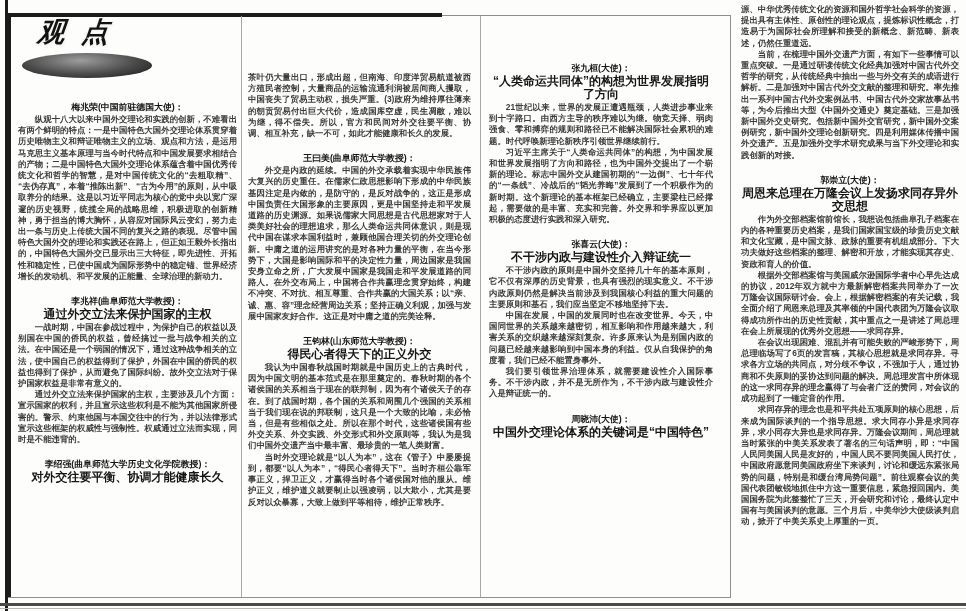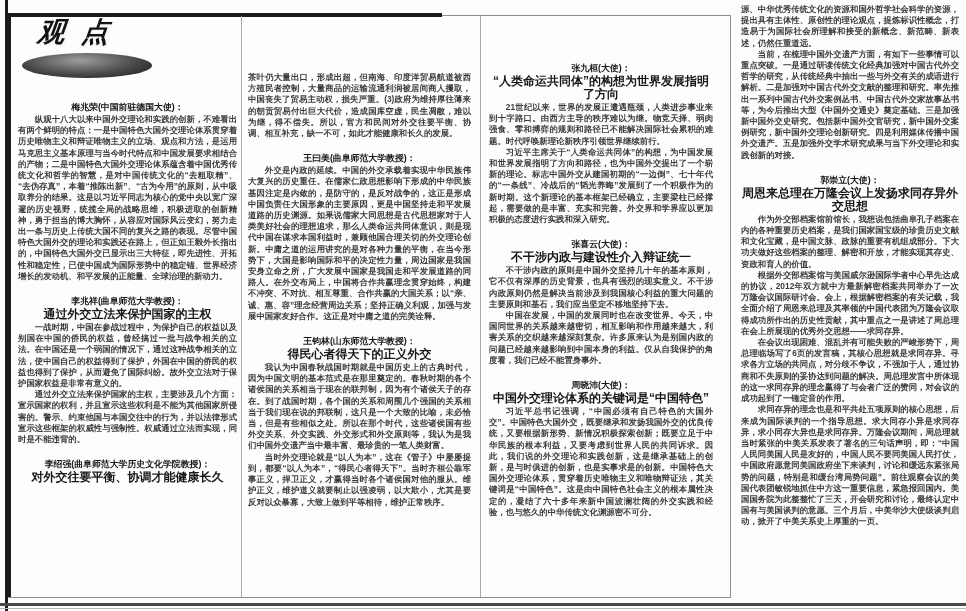--- a/index.html
+++ b/index.html
@@ -91,25 +91,25 @@
       <div class="speaker">张九桓(大使)：</div>
       <div class="title">“人类命运共同体”的构想为世界发展指明了方向</div>
       <p class="para">21世纪以来，世界的发展正遭遇瓶颈，人类进步事业来到十字路口。由西方主导的秩序难以为继。物竞天择、弱肉强食、零和搏弈的规则和路径已不能解决国际社会累积的难题。时代呼唤新理论新秩序引领世界继续前行。</p>
       <p class="para">习近平主席关于“人类命运共同体”的构想，为中国发展和世界发展指明了方向和路径，也为中国外交提出了一个崭新的理论。标志中国外交从建国初期的“一边倒”、七十年代的“一条线”、冷战后的“韬光养晦”发展到了一个积极作为的新时期。这个新理论的基本框架已经确立，主要梁柱已经撑起，需要做的是丰富、充实和完善。外交界和学界应以更加积极的态度进行实践和深入研究。</p>
     </div>
     <div class="section">
       <div class="speaker">张喜云(大使)：</div>
       <div class="title">不干涉内政与建设性介入辩证统一</div>
       <p class="para">不干涉内政的原则是中国外交坚持几十年的基本原则，它不仅有深厚的历史背景，也具有强烈的现实意义。不干涉内政原则仍然是解决当前涉及到我国核心利益的重大问题的主要原则和基石，我们应当坚定不移地坚持下去。</p>
       <p class="para">中国在发展，中国的发展同时也在改变世界。今天，中国同世界的关系越来越密切，相互影响和作用越来越大，利害关系的交织越来越深刻复杂。许多原来认为是别国内政的问题已经越来越影响到中国本身的利益。仅从自我保护的角度看，我们已经不能置身事外。</p>
+      <p class="para">我们要引领世界治理体系，就需要建设性介入国际事务。不干涉内政，并不是无所作为，不干涉内政与建设性介入是辩证统一的。</p>
     </div>
     <div class="section">
       <div class="speaker">周晓沛(大使)：</div>
       <div class="title">中国外交理论体系的关键词是“中国特色”</div>
-      <p class="para">习近平总书记强调，“中国必须有自己特色的大国外交”。中国特色大国外交，既要继承和发扬我国外交的优良传统，又要根据新形势、新情况积极探索创新；既要立足于中华民族的根本利益，又要考虑到世界人民的共同诉求。因此，我们说的外交理论和实践创新，这是继承基础上的创新，是与时俱进的创新，也是实事求是的创新。中国特色大国外交理论体系，贯穿着历史唯物主义和唯物辩证法，其关键词是“中国特色”。这是由中国特色社会主义的根本属性决定的，凝结了六十多年来新中国波澜壮阔的外交实践和经验，也与悠久的中华传统文化渊源密不可分。</p>
     </div>
   </div>
 <div class="col" id="col4" style="left:741px;top:4px;width:218px;">
     <div class="section cont">
       <p class="para noindent">源、中华优秀传统文化的资源和国外哲学社会科学的资源，提出具有主体性、原创性的理论观点，提炼标识性概念，打造易于为国际社会所理解和接受的新概念、新范畴、新表述，仍然任重道远。</p>
       <p class="para">当前，在梳理中国外交遗产方面，有如下一些事情可以重点突破。一是通过研读传统文化经典加强对中国古代外交哲学的研究，从传统经典中抽出一些与外交有关的成语进行解析。二是加强对中国古代外交文献的整理和研究。率先推出一系列中国古代外交案例丛书、中国古代外交家故事丛书等，为今后推出大型《中国外交通史》奠定基础。三是加强新中国外交史研究。包括新中国外交官研究，新中国外交案例研究，新中国外交理论创新研究。四是利用媒体传播中国外交遗产。五是加强外交学术研究成果与当下外交理论和实践创新的对接。</p>
     </div>
     <div class="section">
       <div class="speaker">郭崇立(大使)：</div>
       <div class="title">周恩来总理在万隆会议上发扬求同存异外交思想</div>

